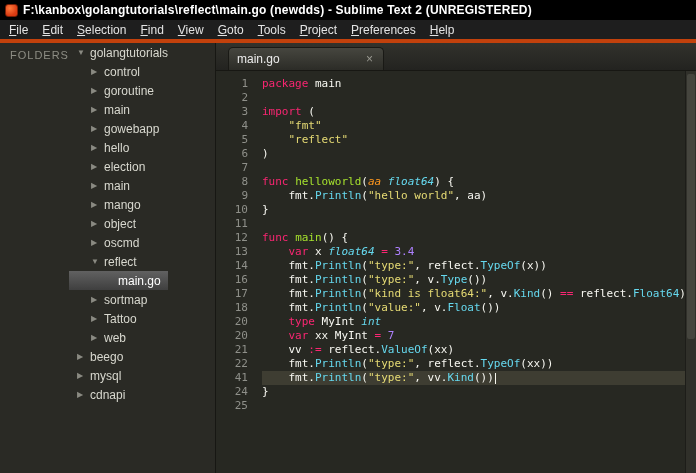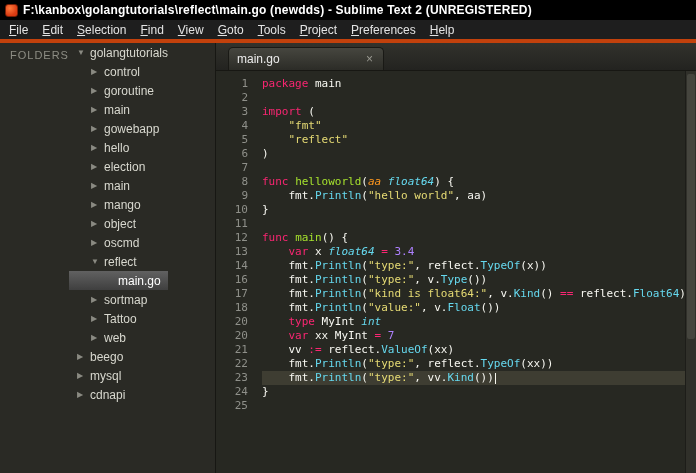--- a/index.html
+++ b/index.html
@@ -249,21 +249,21 @@
             </div>
             <div class="code-line">
               <span class="gutter">21</span>
               <span class="code-text"><span class="tk-pl">    vv </span><span class="tk-kw">:=</span><span class="tk-pl"> reflect.</span><span class="tk-call">ValueOf</span><span class="tk-pl">(xx)</span></span>
             </div>
             <div class="code-line">
               <span class="gutter">22</span>
               <span class="code-text"><span class="tk-pl">    fmt.</span><span class="tk-call">Println</span><span class="tk-pl">(</span><span class="tk-str">"type:"</span><span class="tk-pl">, reflect.</span><span class="tk-call">TypeOf</span><span class="tk-pl">(xx))</span></span>
             </div>
             <div class="code-line current">
-              <span class="gutter">23</span>
+              <span class="gutter">41</span>
               <span class="code-text"><span class="tk-pl">    fmt.</span><span class="tk-call">Println</span><span class="tk-pl">(</span><span class="tk-str">"type:"</span><span class="tk-pl">, vv.</span><span class="tk-call">Kind</span><span class="tk-pl">())</span><span class="caret"></span></span>
             </div>
             <div class="code-line">
               <span class="gutter">24</span>
               <span class="code-text"><span class="tk-pl">}</span></span>
             </div>
             <div class="code-line">
               <span class="gutter">25</span>
               <span class="code-text"></span>
             </div>

